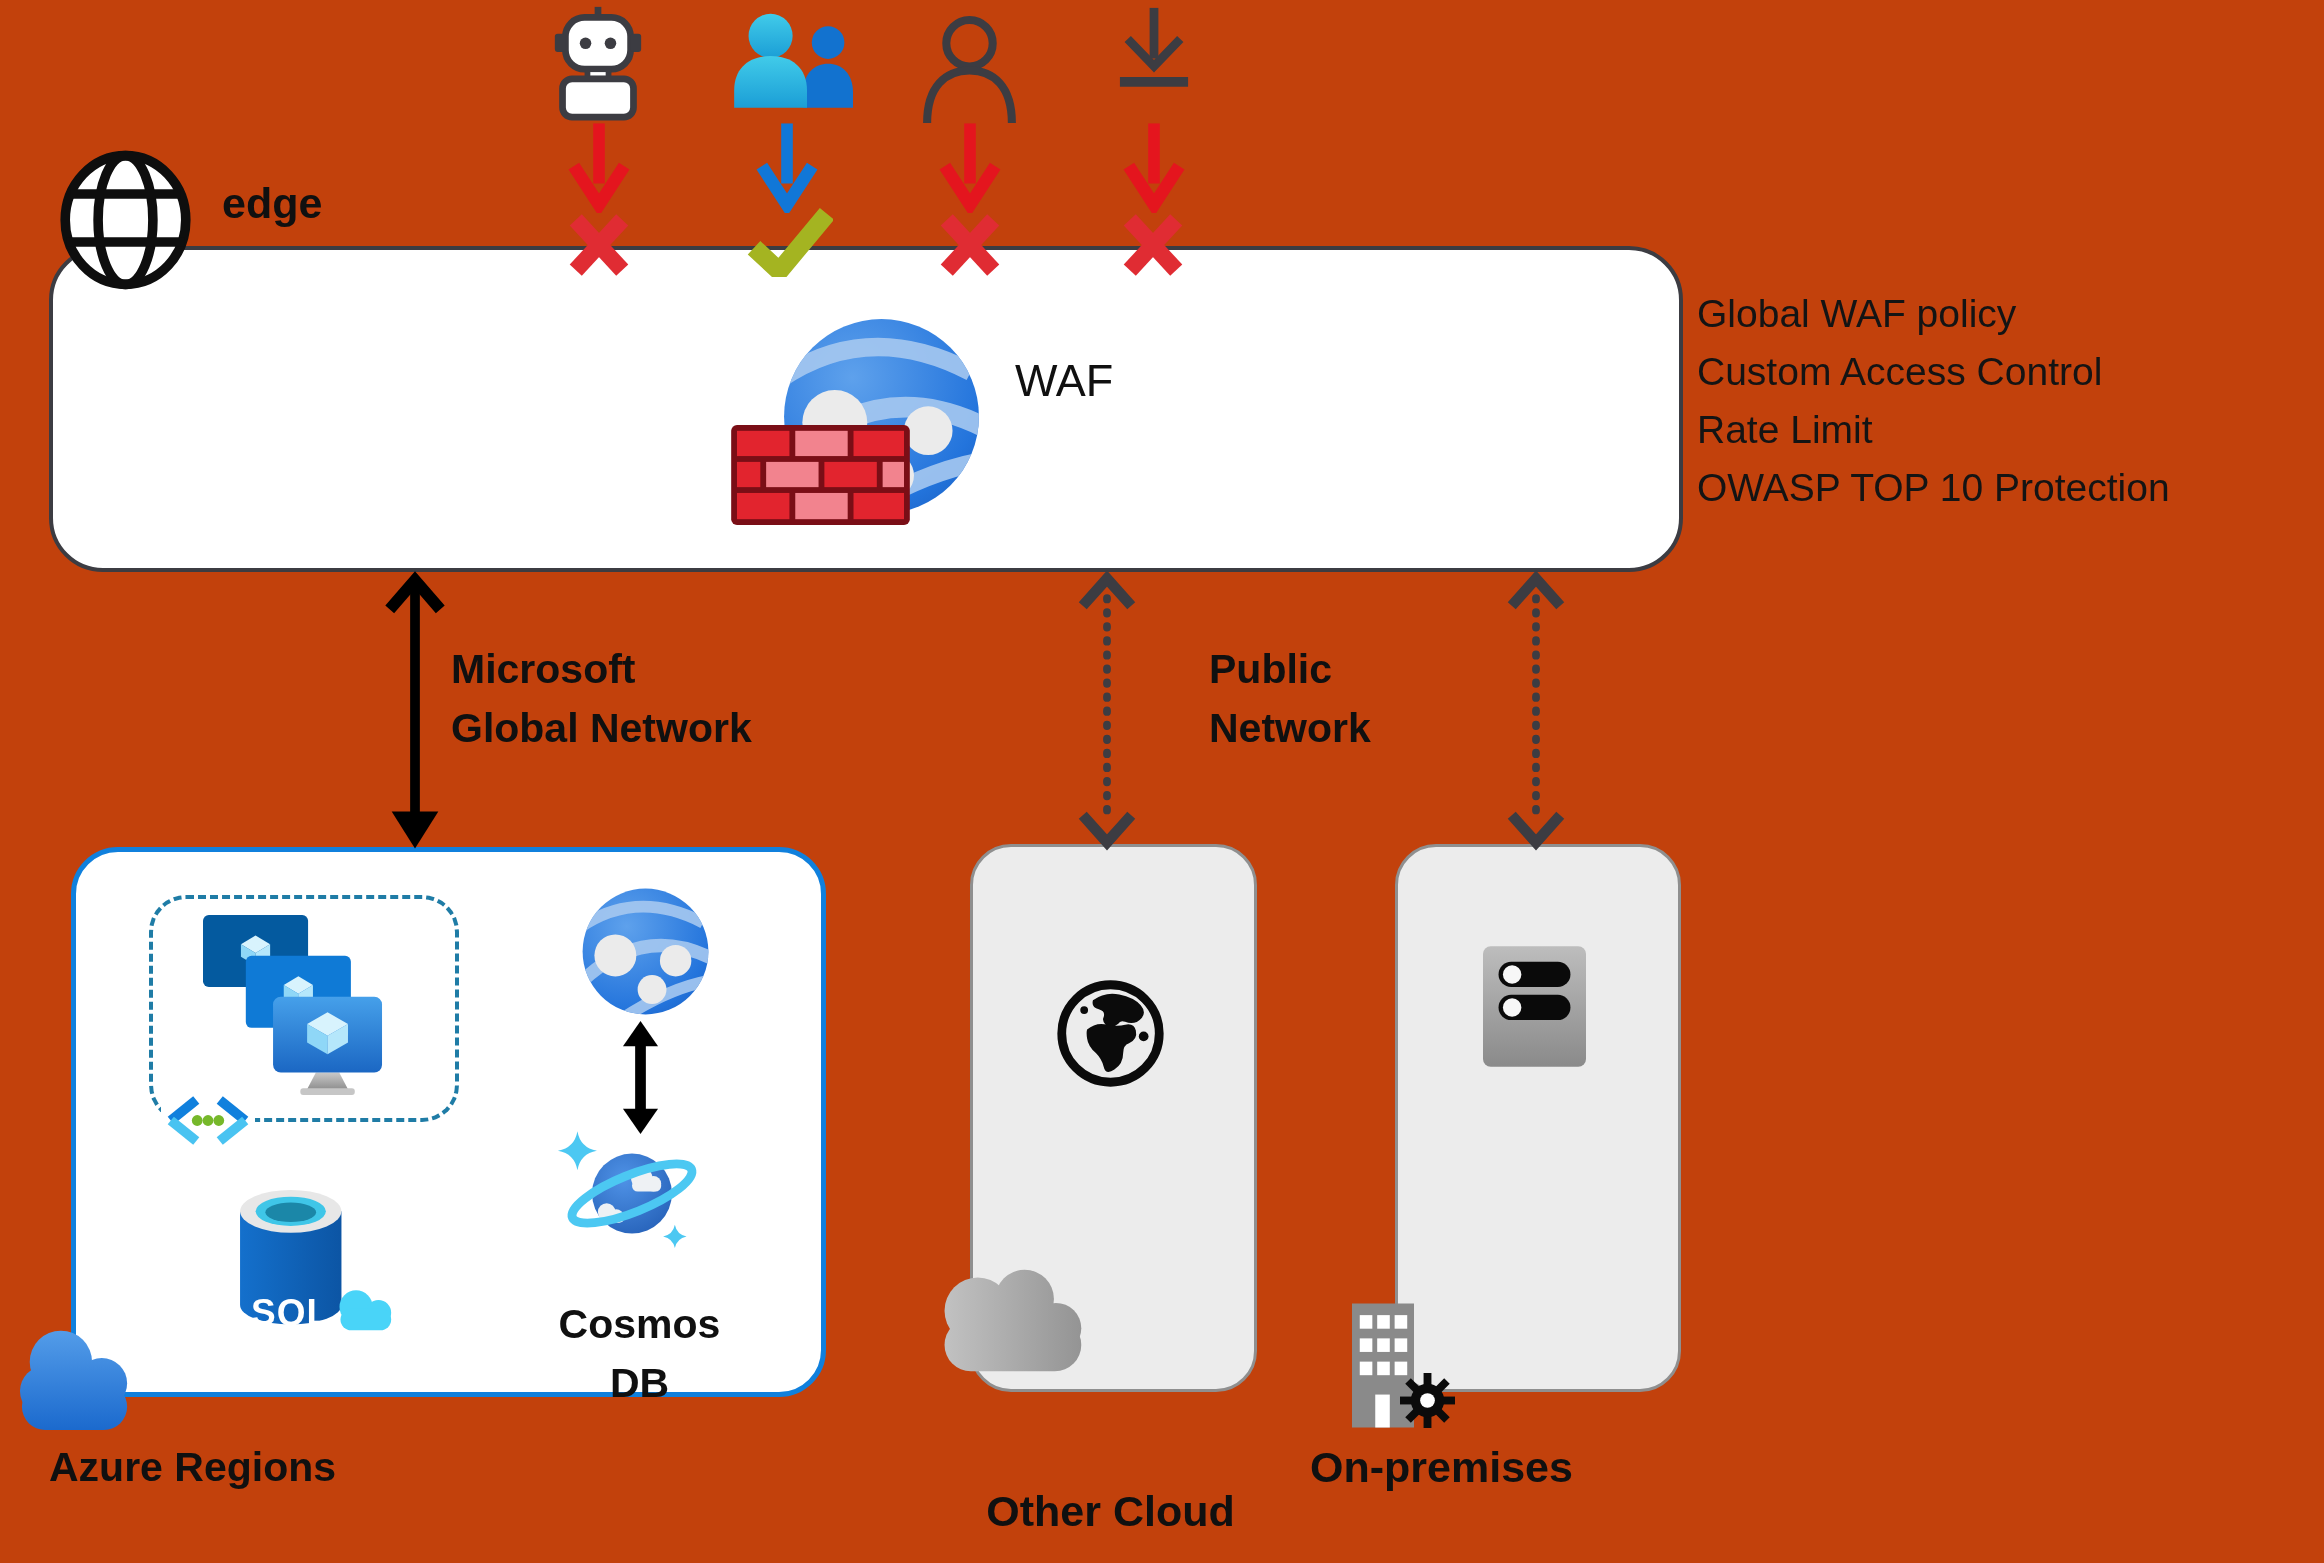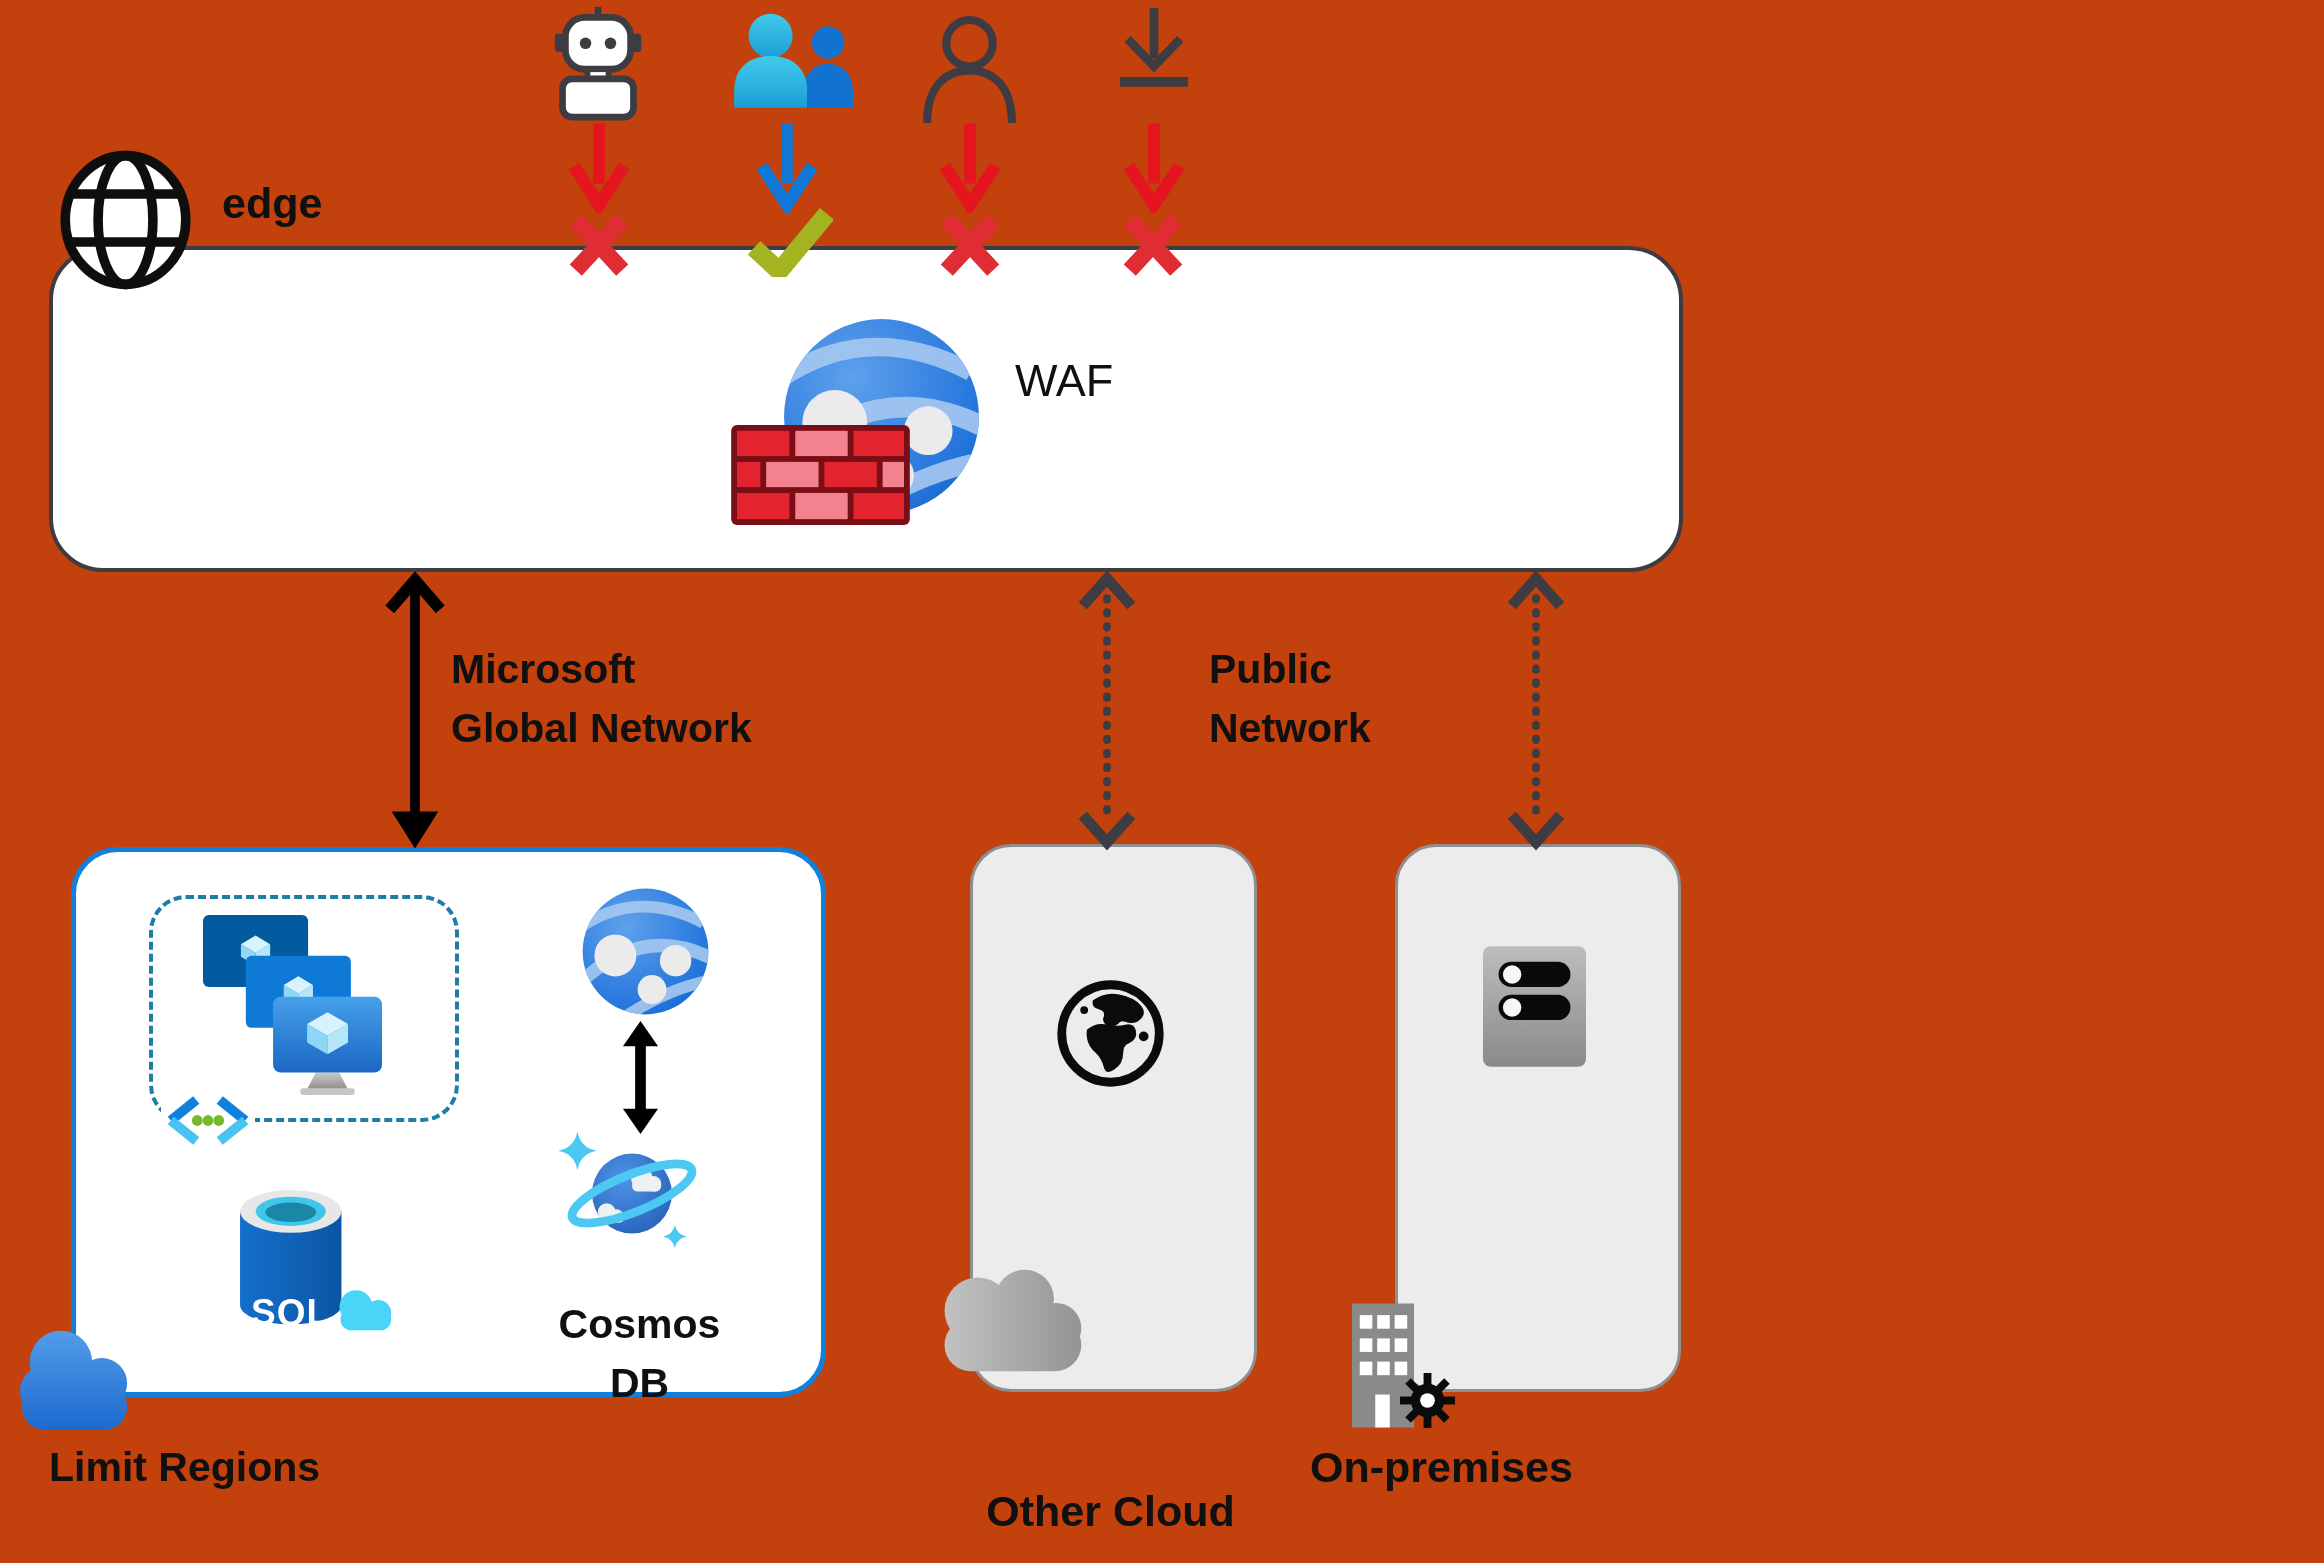--- a/index.html
+++ b/index.html
@@ -146,20 +146,26 @@
       <rect x="36" y="38" width="54" height="26" fill="#f2838e"></rect>
       <rect x="96" y="38" width="54" height="26" fill="#e2242e"></rect>
       <rect x="156" y="38" width="22" height="26" fill="#f2838e"></rect>
       <rect x="6" y="70" width="54" height="27" fill="#e2242e"></rect>
       <rect x="66" y="70" width="54" height="27" fill="#f2838e"></rect>
       <rect x="126" y="70" width="52" height="27" fill="#e2242e"></rect>
     </g>
   </svg>
   <div class="abs waf-text" style="left:1009px;top:355px;margin-left:6px;">WAF</div>
 
+  <div class="abs" style="left:1697px;top:285px;">
+    <div class="policy-line">Global WAF policy</div>
+    <div class="policy-line">Custom Access Control</div>
+    <div class="policy-line">Rate Limit</div>
+    <div class="policy-line">OWASP TOP 10 Protection</div>
+  </div>
 
   <svg class="abs" style="left:380px;top:570px;" width="70" height="281" viewBox="0 0 72 288">
     <line x1="36" y1="16" x2="36" y2="256" stroke="#000" stroke-width="10"></line>
     <polyline points="10,40 36,10 62,40" stroke="#000" stroke-width="12" fill="none"></polyline>
     <polygon points="12,248 60,248 36,286" fill="#000"></polygon>
   </svg>
   <div class="abs" style="left:451px;top:640px;">
     <div class="lbl">Microsoft</div>
     <div class="lbl">Global Network</div>
   </div>
@@ -297,21 +303,21 @@
       </linearGradient>
     </defs>
     <g fill="url(#azc)">
       <circle cx="46" cy="44" r="32"></circle>
         <circle cx="88" cy="66" r="26"></circle>
       <circle cx="30" cy="74" r="26"></circle>
         <rect x="6" y="66" width="108" height="48" rx="24"></rect>
     </g>
   </svg>
   <div class="abs" style="left:49px;top:1438px;">
-    <div class="lbl">Limit Regions</div>
+    <div class="lbl">Azure Regions</div>
   </div>
 
   <svg class="abs" style="left:1052px;top:975px;" width="117" height="117" viewBox="0 0 120 120">
     <circle cx="60" cy="60" r="50" fill="#ececec" stroke="#0b0b0b" stroke-width="9"></circle>
     <path d="M42,26 q12,-9 27,-6 q15,3 22,11 q6,7 1,13 q-7,8 -17,4 q-5,-2 -7,2 q-7,6 -13,1 q-4,-4 -2,-8 q2,-6 -5,-8 q-8,-2 -6,-9 z" fill="#0b0b0b"></path>
     <path d="M36,56 q9,-8 21,-5 q10,2 18,0 q9,-2 11,6 q2,9 -7,13 q-6,2 -6,10 q0,11 -9,17 q-9,6 -11,-3 q-2,-8 -8,-14 q-8,-7 -9,-15 q-1,-6 0,-9 z" fill="#0b0b0b"></path>
     <circle cx="94" cy="63" r="5" fill="#0b0b0b"></circle>
     <circle cx="33" cy="36" r="4" fill="#0b0b0b"></circle>
   </svg>
   <svg class="abs" style="left:925px;top:1256px;" width="168" height="127" viewBox="0 0 172 130">

